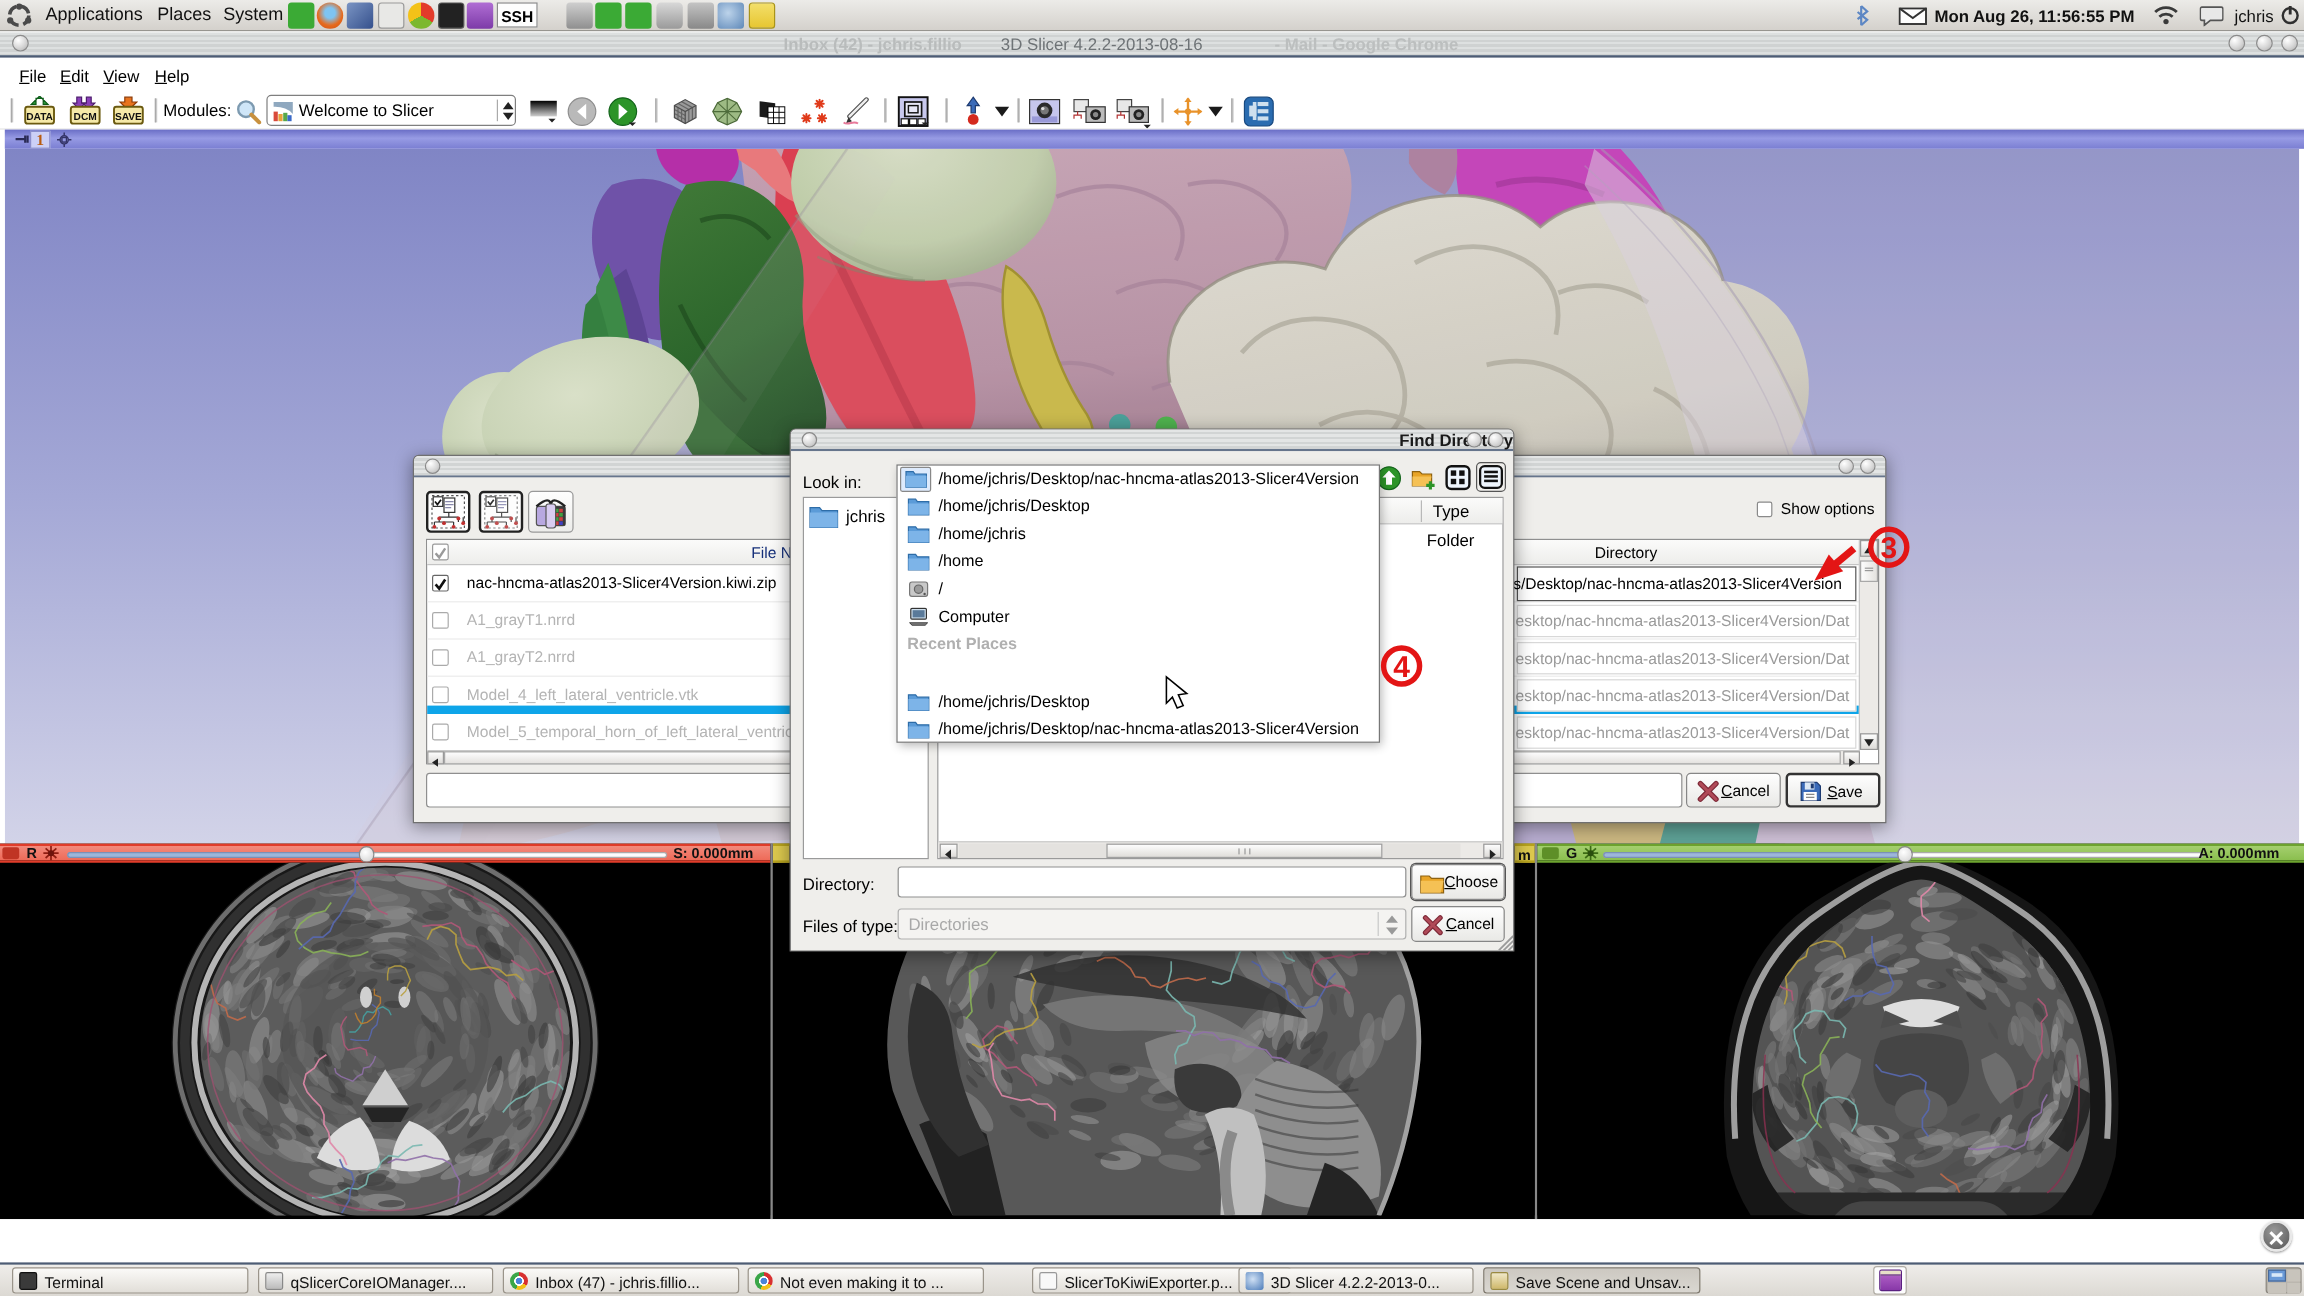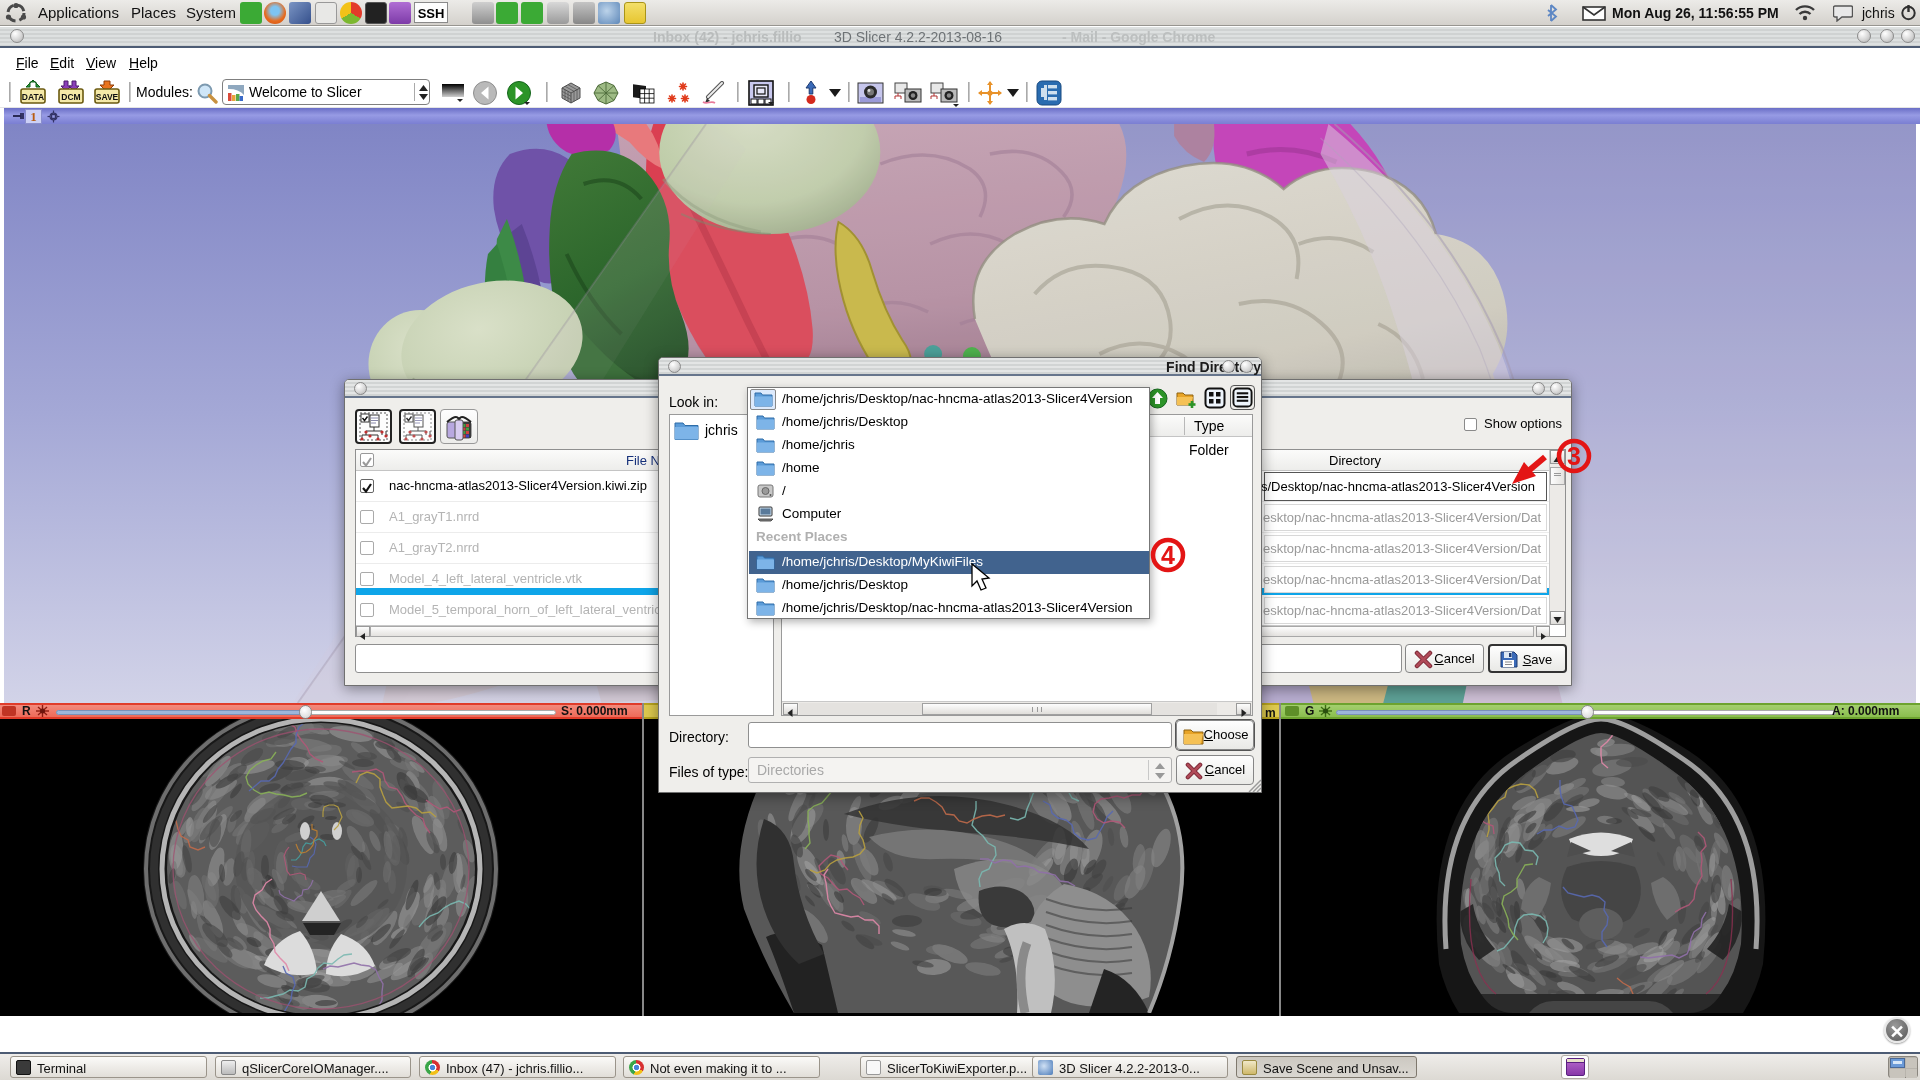--- a/index.html
+++ b/index.html
@@ -1531,27 +1531,20 @@
           <circle cx="14.5" cy="12" r="1" fill="#555"></circle>
         </svg>
       <span class="abs" style="left:34px;top:95px;font-size:13.5px">/</span>
       <svg class="abs" style="left:8px;top:118px" width="19" height="16" viewBox="0 0 19 16">
           <rect x="3" y="1" width="13" height="9" rx="1" fill="#cfe0ee" stroke="#333"></rect>
           <rect x="4.5" y="2.5" width="10" height="6" fill="#5a7a9a"></rect>
           <path d="M2 13 h15 l-2 2 h-11z" fill="#888" stroke="#333" stroke-width=".8"></path>
         </svg>
       <span class="abs" style="left:34px;top:118px;font-size:13.5px">Computer</span>
       <span class="abs" style="left:8px;top:141px;font-size:13.5px;font-weight:bold;color:#b0b0b0">Recent Places</span>
-      <div class="abs" style="left:1px;top:163px;width:400px;height:23px;background:#41638e">
-        <svg class="abs" style="left:7px;top:3px" width="19" height="16" viewBox="0 0 19 16">
-            <path d="M1 2 h6 l1.5 2 h9.5 v11 H1z" fill="#5b9bd8" stroke="#2e6da8"></path>
-            <path d="M1 5.5 h17 v9.5 H1z" fill="#7db4e8"></path>
-          </svg>
-        <span class="abs" style="left:33px;top:3px;font-size:13.5px;color:#fff">/home/jchris/Desktop/MyKiwiFiles</span>
-      </div>
       <svg class="abs" style="left:8px;top:189px" width="19" height="16" viewBox="0 0 19 16">
           <path d="M1 2 h6 l1.5 2 h9.5 v11 H1z" fill="#5b9bd8" stroke="#2e6da8"></path>
           <path d="M1 5.5 h17 v9.5 H1z" fill="#7db4e8"></path>
         </svg>
       <span class="abs" style="left:34px;top:189px;font-size:13.5px">/home/jchris/Desktop</span>
       <svg class="abs" style="left:8px;top:212px" width="19" height="16" viewBox="0 0 19 16">
           <path d="M1 2 h6 l1.5 2 h9.5 v11 H1z" fill="#5b9bd8" stroke="#2e6da8"></path>
           <path d="M1 5.5 h17 v9.5 H1z" fill="#7db4e8"></path>
         </svg>
       <span class="abs" style="left:34px;top:212px;font-size:13.5px">/home/jchris/Desktop/nac-hncma-atlas2013-Slicer4Version</span>

